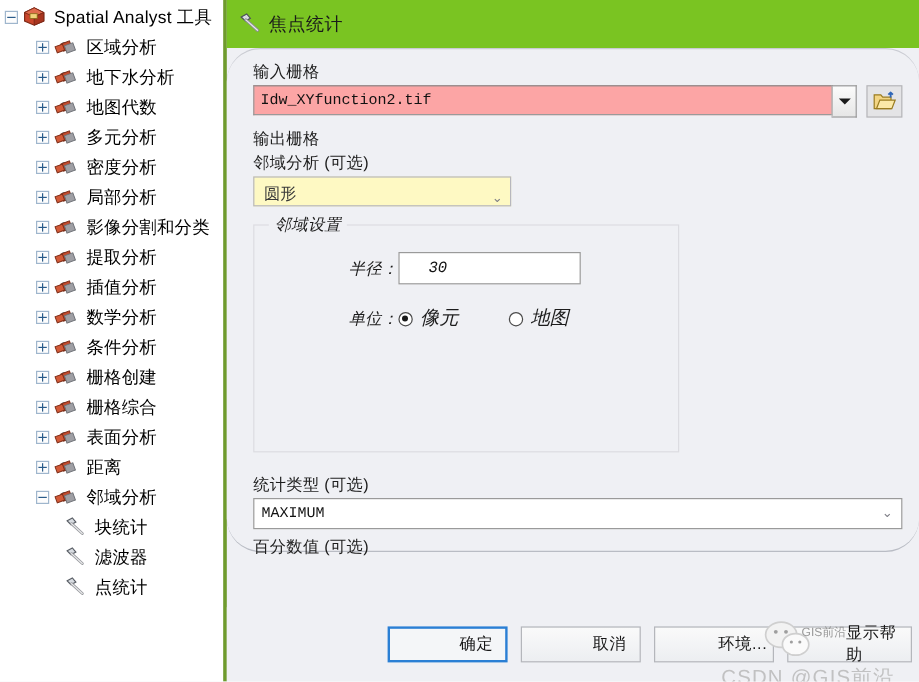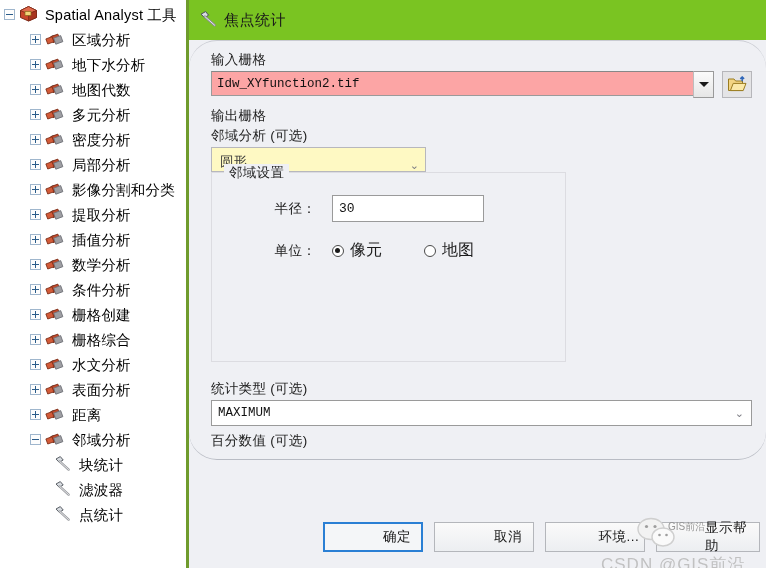--- a/index.html
+++ b/index.html
@@ -197,55 +197,55 @@
     line-height: 11px;
   }
 
   
   .groupbox {
     position: relative;
     width: 355px;
     height: 190px;
     border: 1px solid #dcdce1;
     box-sizing: border-box;
-    margin-top: 0;
+    margin-top: 15px;
+    font-style: italic;
   }
   .groupbox > .gtitle {
     position: absolute;
     top: -9px; left: 12px;
     background: #eff0f4;
     padding: 0 5px;
     font-size: 13.5px;
     color: #1c1c1c;
     letter-spacing: .3px;
   }
   .ginner { padding: 22px 0 0 0; }
   .frow {
     display: flex;
     align-items: center;
     margin-bottom: 18px;
   }
   .frow .fl {
     width: 120px;
     text-align: right;
-    padding-right: 16px;
     font-size: 13.5px;
     color: #1c1c1c;
     box-sizing: border-box;
     letter-spacing: .3px;
   }
   .radius-box {
     width: 152px;
     height: 27px;
     background: #fff;
     border: 1px solid #9a9a9a;
     box-sizing: border-box;
     display: flex;
     align-items: center;
-    padding-left: 6px;
+    padding-left: 24px;
     font-family: "Liberation Mono", "DejaVu Sans Mono", monospace;
     font-size: 13px;
     color: #111;
   }
   .radio {
     display: inline-flex;
     align-items: center;
     margin-right: 42px;
     font-size: 16px;
     color: #1c1c1c;
@@ -505,31 +505,20 @@
           <div class="tnode lvl1">
             <span class="expander plus"></span>
             <span class="ico">
   <svg width="20" height="15" viewBox="0 0 20 15">
     <path d="M2 9.5 L7.5 4.5 L13 4.5 L13 9.5 Z" fill="#b9bcc1" stroke="#6d7076" stroke-width=".8"></path>
     <rect x="6.5" y="4.3" width="7.5" height="6.4" transform="rotate(-20 10 7)" fill="#c24a2c" stroke="#7d2d17" stroke-width=".8"></rect>
     <rect x="9.5" y="5.8" width="7.5" height="6.4" transform="rotate(-20 13 9)" fill="#9f9fa4" stroke="#6d7076" stroke-width=".8"></rect>
     <rect x="1.5" y="6.6" width="6.5" height="5.4" transform="rotate(-20 5 9)" fill="#d35a38" stroke="#7d2d17" stroke-width=".8"></rect>
   </svg></span>
             <span class="lbl">栅格综合</span>
-          </div>
-          <div class="tnode lvl1">
-            <span class="expander plus"></span>
-            <span class="ico">
-  <svg width="20" height="15" viewBox="0 0 20 15">
-    <path d="M2 9.5 L7.5 4.5 L13 4.5 L13 9.5 Z" fill="#b9bcc1" stroke="#6d7076" stroke-width=".8"></path>
-    <rect x="6.5" y="4.3" width="7.5" height="6.4" transform="rotate(-20 10 7)" fill="#c24a2c" stroke="#7d2d17" stroke-width=".8"></rect>
-    <rect x="9.5" y="5.8" width="7.5" height="6.4" transform="rotate(-20 13 9)" fill="#9f9fa4" stroke="#6d7076" stroke-width=".8"></rect>
-    <rect x="1.5" y="6.6" width="6.5" height="5.4" transform="rotate(-20 5 9)" fill="#d35a38" stroke="#7d2d17" stroke-width=".8"></rect>
-  </svg></span>
-            <span class="lbl">水文分析</span>
           </div>
           <div class="tnode lvl1">
             <span class="expander plus"></span>
             <span class="ico">
   <svg width="20" height="15" viewBox="0 0 20 15">
     <path d="M2 9.5 L7.5 4.5 L13 4.5 L13 9.5 Z" fill="#b9bcc1" stroke="#6d7076" stroke-width=".8"></path>
     <rect x="6.5" y="4.3" width="7.5" height="6.4" transform="rotate(-20 10 7)" fill="#c24a2c" stroke="#7d2d17" stroke-width=".8"></rect>
     <rect x="9.5" y="5.8" width="7.5" height="6.4" transform="rotate(-20 13 9)" fill="#9f9fa4" stroke="#6d7076" stroke-width=".8"></rect>
     <rect x="1.5" y="6.6" width="6.5" height="5.4" transform="rotate(-20 5 9)" fill="#d35a38" stroke="#7d2d17" stroke-width=".8"></rect>
   </svg></span>

